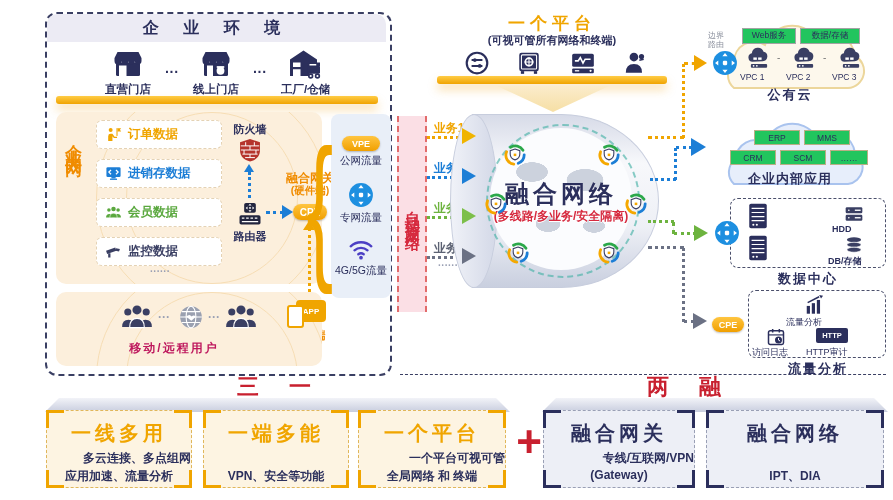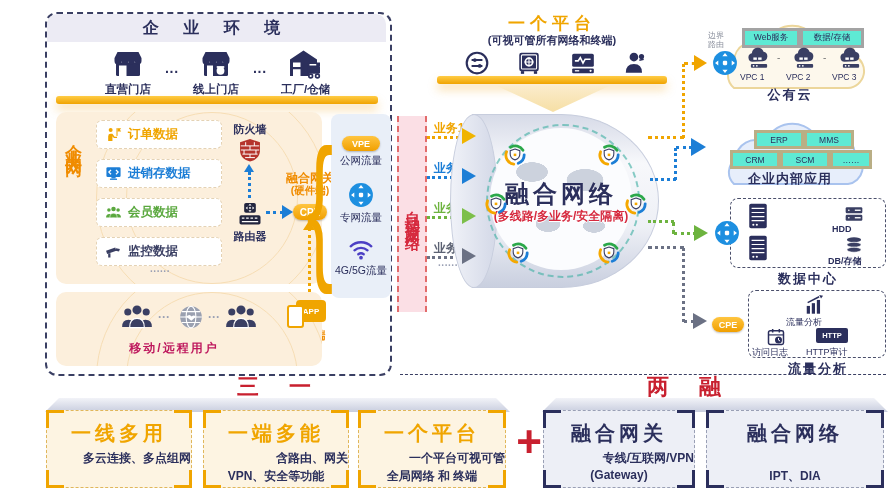--- a/index.html
+++ b/index.html
@@ -43,21 +43,21 @@
             background:linear-gradient(180deg,#d7dbe8,#f7f8fb 28%,#eef0f6 65%,#c9cfdf);
             border:1px solid #c7cddd;border-left:none;border-radius:0 52% 52% 0/0 50% 50% 0;z-index:0;}
   .map-ring{position:absolute;left:486px;top:124px;width:150px;height:150px;border:2px dashed #4ab3a8;
             border-radius:50%;opacity:.65;z-index:1;}
   .map{position:absolute;left:490px;top:128px;width:142px;height:142px;border-radius:50%;z-index:1;
        background-color:#fbfcfe;background-image:
        radial-gradient(26px 16px at 42px 44px,#ccd2dd 60%,transparent 62%),
        radial-gradient(30px 18px at 95px 52px,#ccd2dd 60%,transparent 62%),
        radial-gradient(20px 13px at 58px 96px,#ccd2dd 60%,transparent 62%),
        radial-gradient(18px 11px at 104px 98px,#ccd2dd 60%,transparent 62%);}
-  .cloud-tag{position:absolute;background:#5eead4;border:3px solid #a3a3a3;font-size:8.5px;color:#2b2f5c;
+  .cloud-tag{position:absolute;background:#22c55e;border:1px solid #a3a3a3;font-size:8.5px;color:#2b2f5c;
              display:flex;align-items:center;justify-content:center;}
   .dashed-box{position:absolute;border:1.5px dashed #4a4f6b;border-radius:8px;}
   .plat{position:absolute;height:14px;background:linear-gradient(180deg,#f2f3f8,#c8cdde);
         clip-path:polygon(14px 0,calc(100% - 14px) 0,100% 100%,0 100%);}
   .bb{position:absolute;top:410px;height:78px;box-sizing:border-box;}
   .bb .title{position:absolute;left:0;right:0;top:9px;text-align:center;font-size:20px;font-weight:bold;letter-spacing:4px;}
   .bb .l1{position:absolute;left:0;right:0;top:39px;text-align:right;font-size:12px;font-weight:600;color:#2b2f5c;}
   .bb .l2{position:absolute;left:0;right:0;top:57px;text-align:center;font-size:12px;font-weight:600;color:#2b2f5c;}
   .bb-y{background:#fdf4e2;border:1px dashed #e0b75c;}
   .bb-g{background:#edeff6;border:1px dashed #9aa0b5;}
@@ -512,28 +512,28 @@
   <div class="abs ctr b red" style="left:200px;top:372px;width:160px;font-size:22px;letter-spacing:12px;">三 一</div>
   <div class="plat" style="left:45px;top:398px;width:465px;"></div>
 
   <div class="bb bb-y" style="left:46px;width:146px;">
     <i class="corner c-tl"></i>
       <i class="corner c-tr"></i>
       <i class="corner c-bl"></i>
       <i class="corner c-br"></i>
     <div class="title gold">一线多用</div>
     <div class="l1">多云连接、多点组网</div>
+    <div class="l2">应用加速、流量分析</div>
   </div>
   <div class="bb bb-y" style="left:203px;width:146px;">
     <i class="corner c-tl"></i>
       <i class="corner c-tr"></i>
       <i class="corner c-bl"></i>
       <i class="corner c-br"></i>
     <div class="title gold">一端多能</div>
-    <div class="l1">含路由、网关</div>
     <div class="l2">VPN、安全等功能</div>
   </div>
   <div class="bb bb-y" style="left:358px;width:148px;">
     <i class="corner c-tl"></i>
       <i class="corner c-tr"></i>
       <i class="corner c-bl"></i>
       <i class="corner c-br"></i>
     <div class="title gold">一个平台</div>
     <div class="l1">一个平台可视可管</div>
     <div class="l2">全局网络 和 终端</div>

